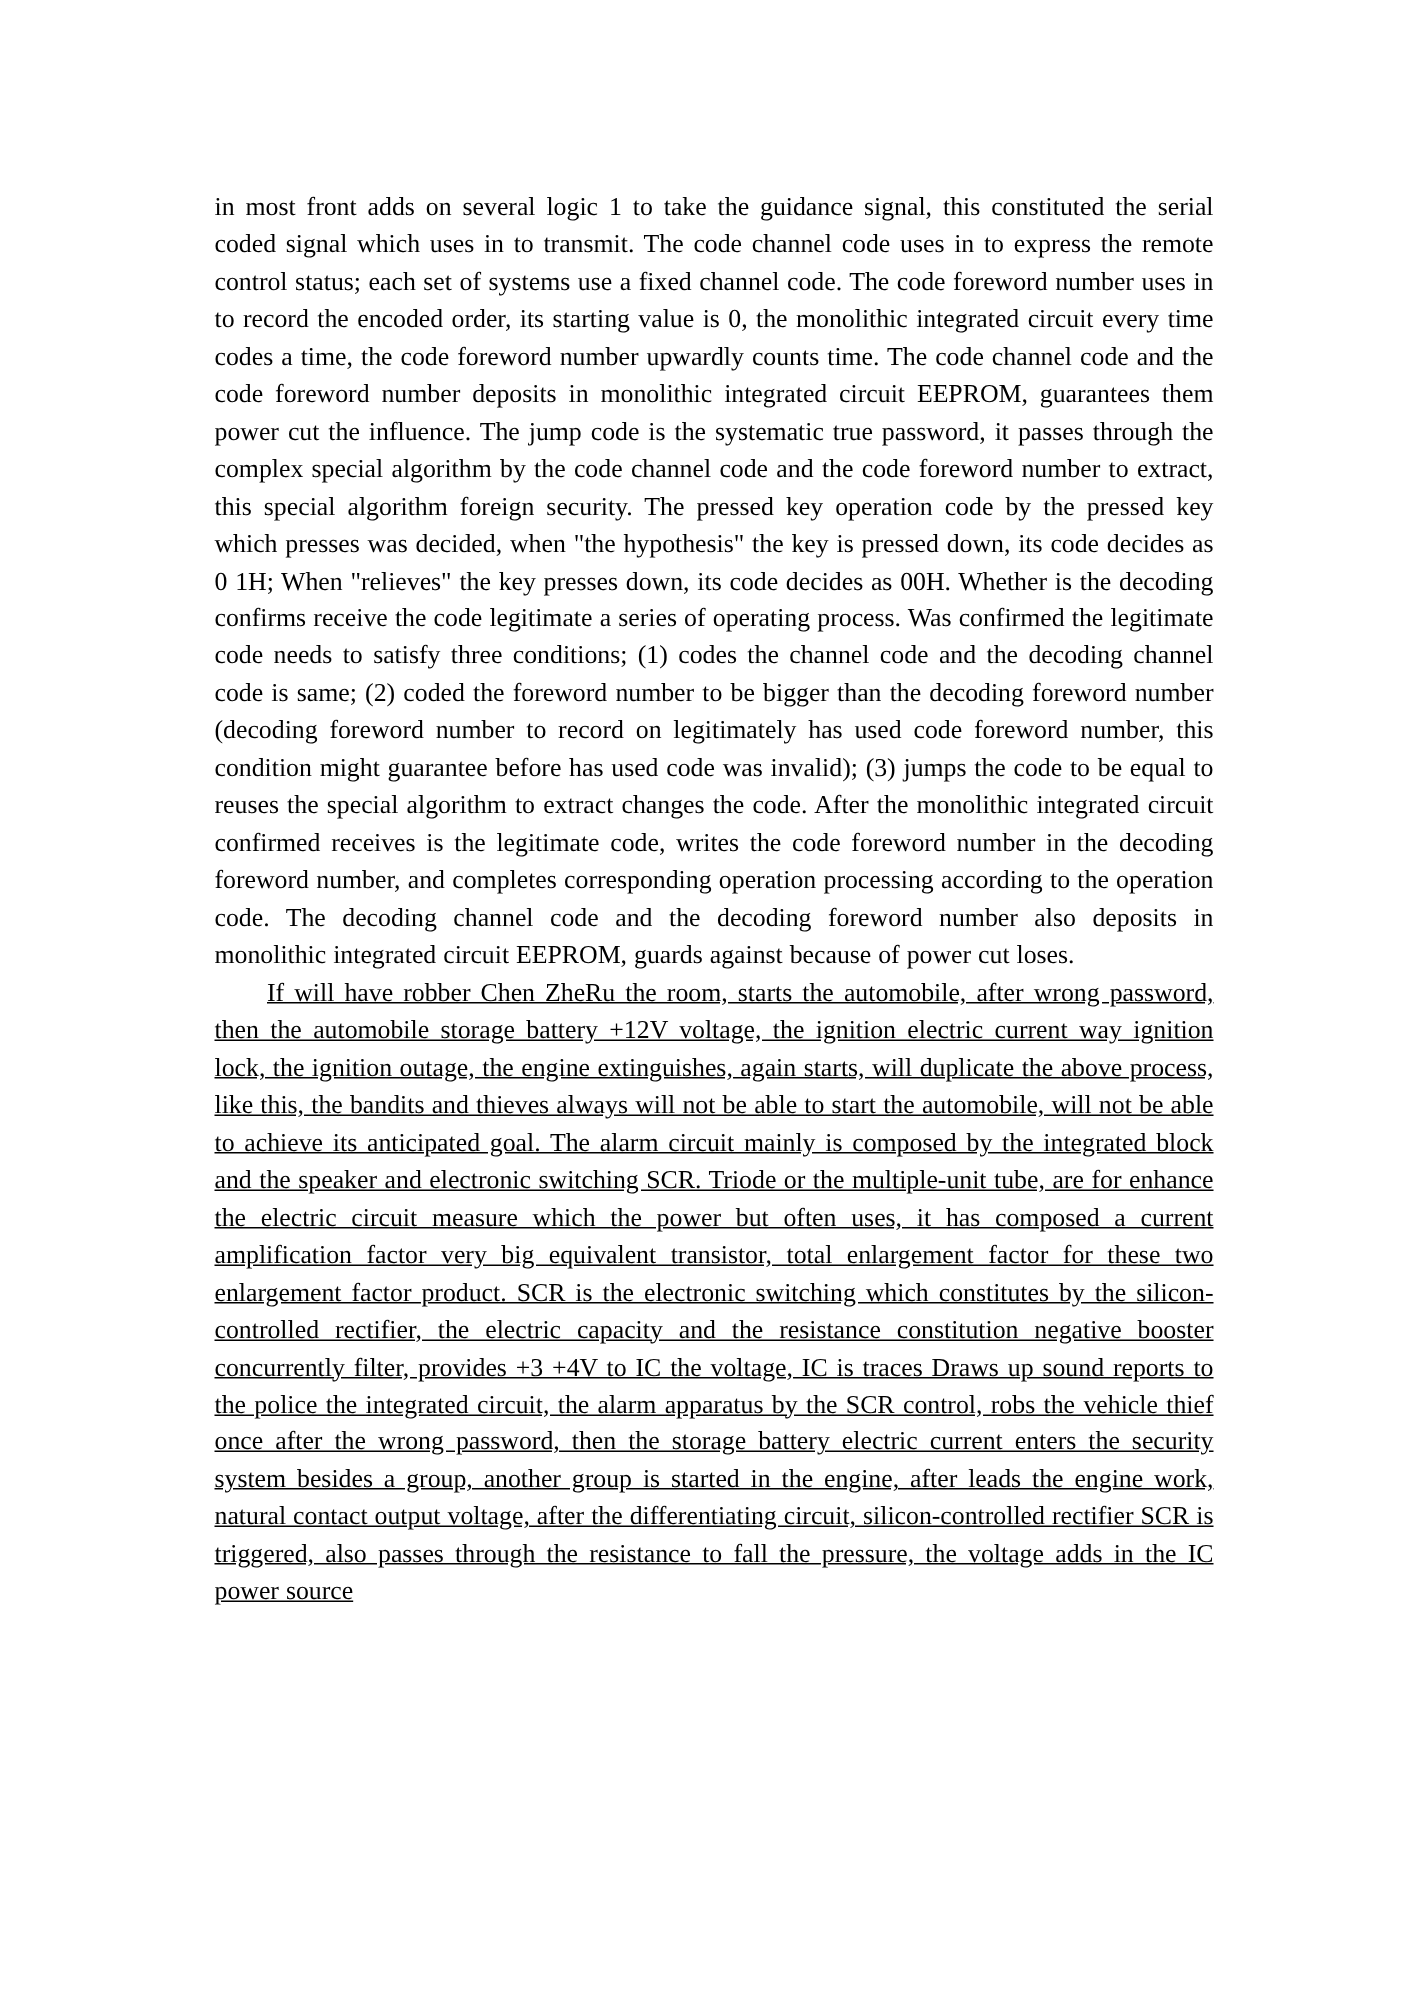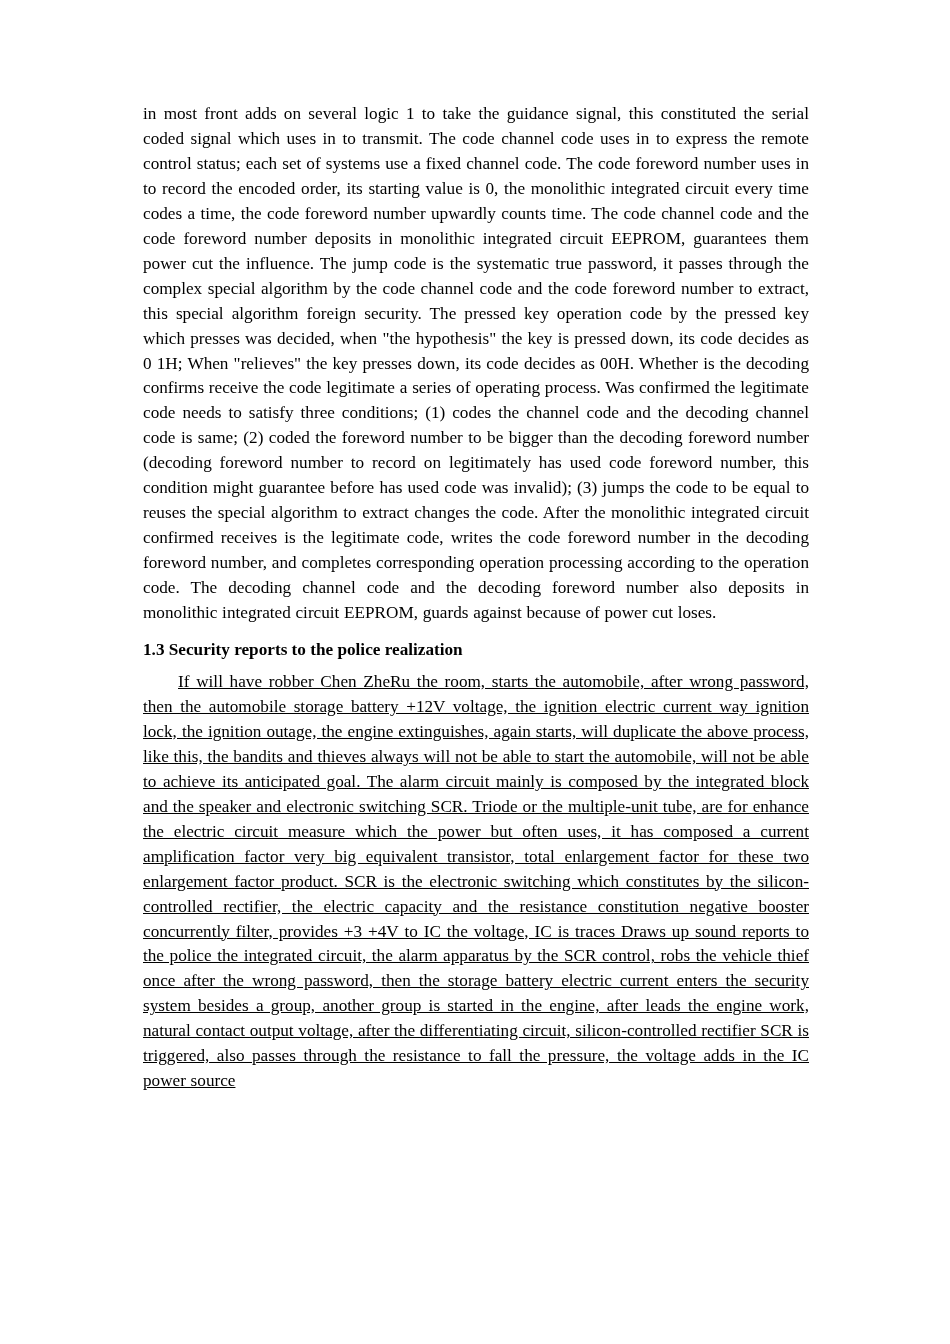--- a/index.html
+++ b/index.html
@@ -19,21 +19,21 @@
   .page {
     position: relative;
     width: 950px;
     height: 1344px;
     background: #ffffff;
     box-sizing: border-box;
   }
   .text-column {
     position: absolute;
     left: 143px;
-    top: 102px;
+    top: 126px;
     width: 666px;
   }
   p.body-par {
     margin: 0;
     font-size: 17.2px;
     line-height: 24.95px;
     text-align: justify;
     text-justify: inter-word;
     word-spacing: 0.02em;
     hyphens: none;
@@ -57,18 +57,17 @@
   }
 </style>
 </head>
 <body>
 
 <div class="page">
   <div class="text-column">
 
     <p class="body-par no-indent">in most front adds on several logic 1 to take the guidance signal, this constituted the serial coded signal which uses in to transmit. The code channel code uses in to express the remote control status; each set of systems use a fixed channel code. The code foreword number uses in to record the encoded order, its starting value is 0, the monolithic integrated circuit every time codes a time, the code foreword number upwardly counts time. The code channel code and the code foreword number deposits in monolithic integrated circuit EEPROM, guarantees them power cut the influence. The jump code is the systematic true password, it passes through the complex special algorithm by the code channel code and the code foreword number to extract, this special algorithm foreign security. The pressed key operation code by the pressed key which presses was decided, when "the hypothesis" the key is pressed down, its code decides as 0 1H; When "relieves" the key presses down, its code decides as 00H. Whether is the decoding confirms receive the code legitimate a series of operating process. Was confirmed the legitimate code needs to satisfy three conditions; (1) codes the channel code and the decoding channel code is same; (2) coded the foreword number to be bigger than the decoding foreword number (decoding foreword number to record on legitimately has used code foreword number, this condition might guarantee before has used code was invalid); (3) jumps the code to be equal to reuses the special algorithm to extract changes the code. After the monolithic integrated circuit confirmed receives is the legitimate code, writes the code foreword number in the decoding foreword number, and completes corresponding operation processing according to the operation code. The decoding channel code and the decoding foreword number also deposits in monolithic integrated circuit EEPROM, guards against because of power cut loses.</p>
 
-    <h2 class="section-heading">1.3 Security reports to the police realization</h2>
 
     <p class="body-par indent">If will have robber Chen ZheRu the room, starts the automobile, after wrong password, then the automobile storage battery +12V voltage, the ignition electric current way ignition lock, the ignition outage, the engine extinguishes, again starts, will duplicate the above process, like this, the bandits and thieves always will not be able to start the automobile, will not be able to achieve its anticipated goal. The alarm circuit mainly is composed by the integrated block and the speaker and electronic switching SCR. Triode or the multiple-unit tube, are for enhance the electric circuit measure which the power but often uses, it has composed a current amplification factor very big equivalent transistor, total enlargement factor for these two enlargement factor product. SCR is the electronic switching which constitutes by the silicon-controlled rectifier, the electric capacity and the resistance constitution negative booster concurrently filter, provides +3 +4V to IC the voltage, IC is traces Draws up sound reports to the police the integrated circuit, the alarm apparatus by the SCR control, robs the vehicle thief once after the wrong password, then the storage battery electric current enters the security system besides a group, another group is started in the engine, after leads the engine work, natural contact output voltage, after the differentiating circuit, silicon-controlled rectifier SCR is triggered, also passes through the resistance to fall the pressure, the voltage adds in the IC power source</p>
 
   </div>
 </div>
 
 </body></html>

